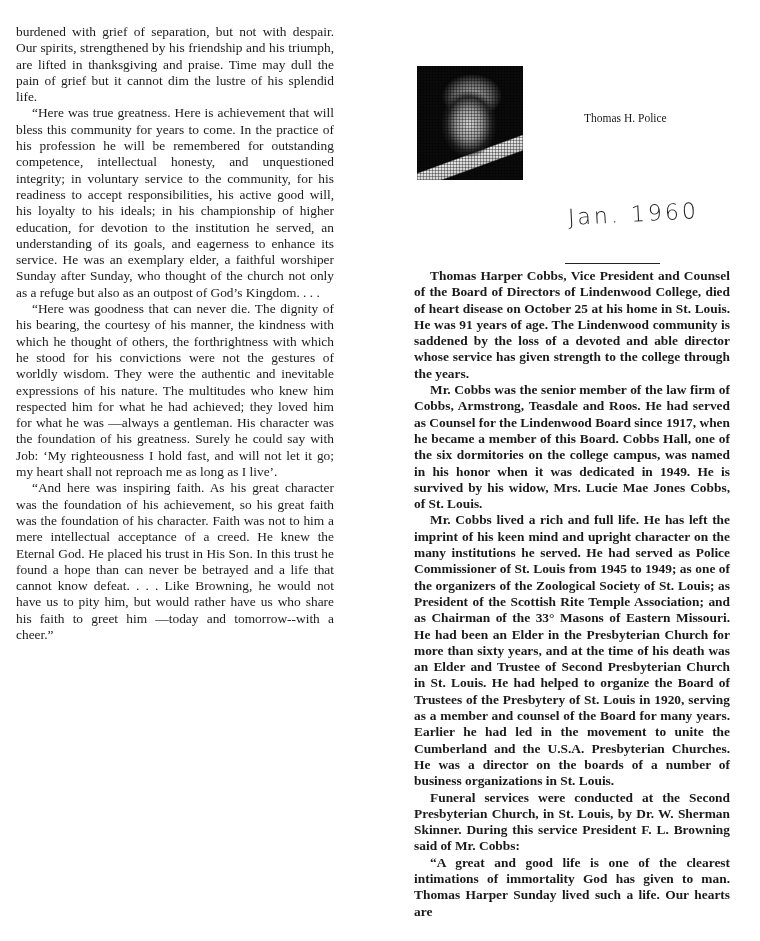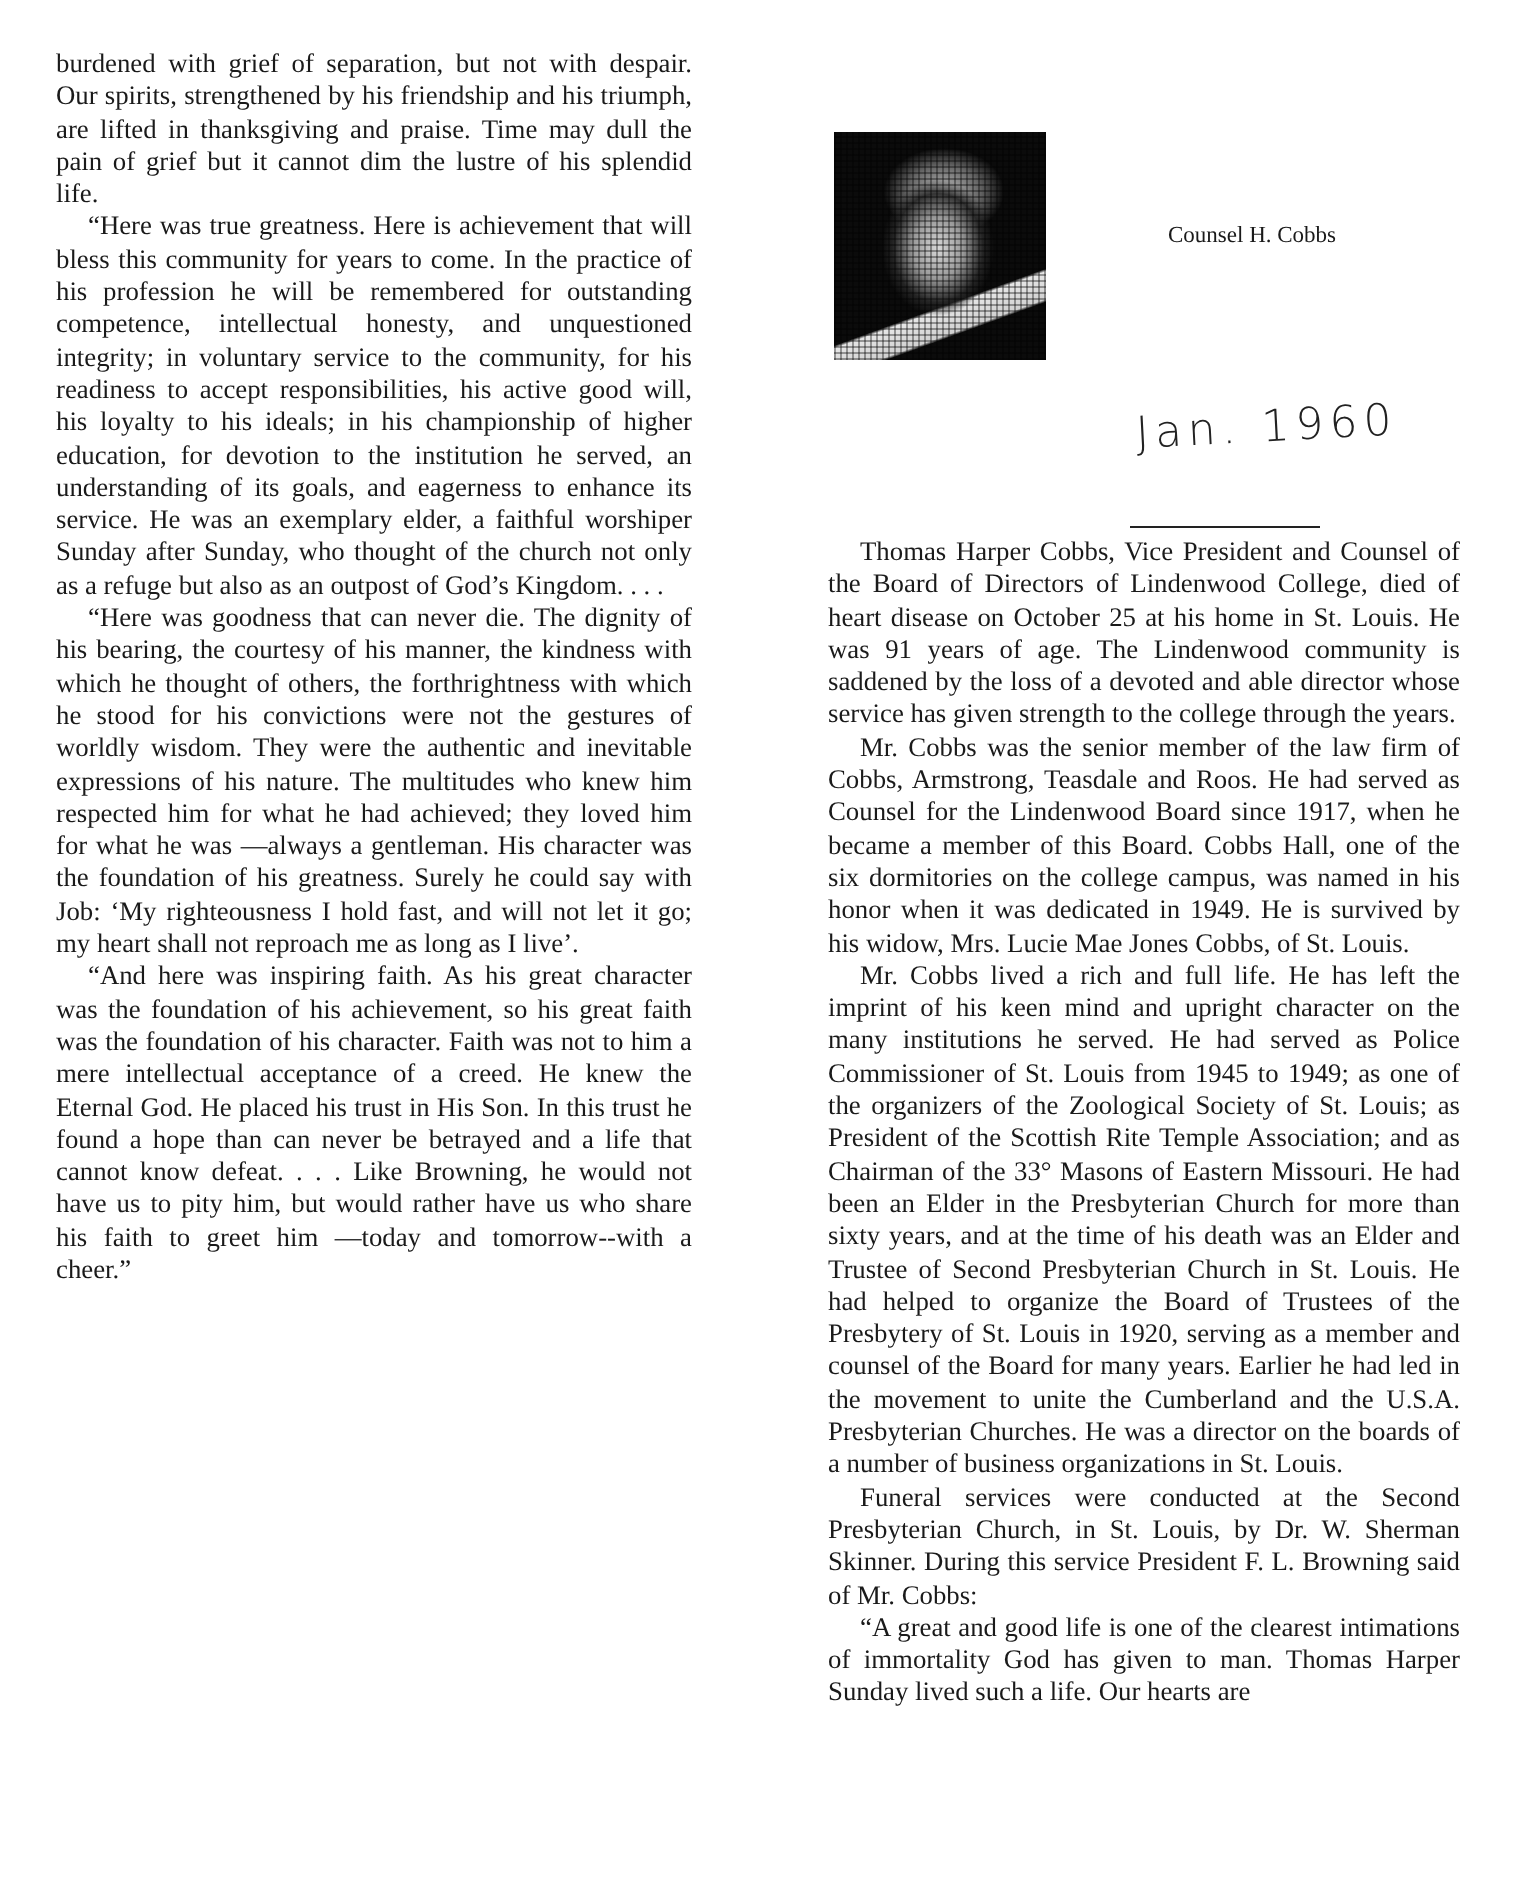--- a/index.html
+++ b/index.html
@@ -1,20 +1,20 @@
 <!DOCTYPE html>
 <html><head>
 <meta charset="utf-8">
 <style>
   html, body { margin:0; padding:0; background:#ffffff; }
   body { width:760px; height:941px; position:relative; overflow:hidden;
          font-family:"Liberation Serif","DejaVu Serif",serif; color:#1a1a1a; }
   .col { position:absolute; font-size:13.4px; line-height:16.3px; text-align:justify; }
-  .col-left { left:28px; top:24px; width:318px; }
-  .col-right { left:414px; top:268px; width:316px; }
+  .col-left { left:16px; top:24px; width:318px; }
+  .col-right { left:414px; top:268px; width:316px;font-weight:bold; }
   .col p { margin:0; text-indent:16px; text-align:justify; }
   .col p.noindent { text-indent:0; }
   .photo { position:absolute; left:417px; top:66px; width:106px; height:114px;
            background:
              radial-gradient(ellipse 28px 34px at 52px 58px, #d8d8d8 0%, #9a9a9a 45%, rgba(40,40,40,0.9) 80%, transparent 100%),
              radial-gradient(ellipse 30px 22px at 55px 30px, #bbbbbb 0%, #666 60%, transparent 100%),
              linear-gradient(160deg, transparent 70%, #e6e6e6 71%, #d0d0d0 80%, transparent 81%),
              #0b0b0b; }
   .photo::after { content:""; position:absolute; inset:0;
     background-image: repeating-linear-gradient(90deg, rgba(0,0,0,0.35) 0 1px, transparent 1px 3px),
@@ -29,21 +29,21 @@
 <body>
 
 <div class="col col-left">
   <p class="noindent">burdened with grief of separation, but not with despair. Our spirits, strengthened by his friendship and his triumph, are lifted in thanksgiving and praise. Time may dull the pain of grief but it cannot dim the lustre of his splendid life.</p>
   <p>“Here was true greatness. Here is achievement that will bless this community for years to come. In the practice of his profession he will be remembered for outstanding competence, intellectual honesty, and unquestioned integrity; in voluntary service to the community, for his readiness to accept responsibilities, his active good will, his loyalty to his ideals; in his championship of higher education, for devotion to the institution he served, an understanding of its goals, and eagerness to enhance its service. He was an exemplary elder, a faithful worshiper Sunday after Sunday, who thought of the church not only as a refuge but also as an outpost of God’s Kingdom. . . .</p>
   <p>“Here was goodness that can never die. The dignity of his bearing, the courtesy of his manner, the kindness with which he thought of others, the forthrightness with which he stood for his convictions were not the gestures of worldly wisdom. They were the authentic and inevitable expressions of his nature. The multitudes who knew him respected him for what he had achieved; they loved him for what he was —always a gentleman. His character was the foundation of his greatness. Surely he could say with Job: ‘My righteousness I hold fast, and will not let it go; my heart shall not reproach me as long as I live’.</p>
   <p>“And here was inspiring faith. As his great character was the foundation of his achievement, so his great faith was the foundation of his character. Faith was not to him a mere intellectual acceptance of a creed. He knew the Eternal God. He placed his trust in His Son. In this trust he found a hope than can never be betrayed and a life that cannot know defeat. . . . Like Browning, he would not have us to pity him, but would rather have us who share his faith to greet him —today and tomorrow--with a cheer.”</p>
 </div>
 
 <div class="photo" title="portrait of Thomas H. Cobbs"></div>
-<div class="caption">Counsel H. Cobbs</div>
+<div class="caption">Thomas H. Police</div>
 <div class="handwritten">Jan. 1960</div>
 <div class="rule"></div>
 
 <div class="col col-right">
   <p>Thomas Harper Cobbs, Vice President and Counsel of the Board of Directors of Lindenwood College, died of heart disease on October 25 at his home in St. Louis. He was 91 years of age. The Lindenwood community is saddened by the loss of a devoted and able director whose service has given strength to the college through the years.</p>
   <p>Mr. Cobbs was the senior member of the law firm of Cobbs, Armstrong, Teasdale and Roos. He had served as Counsel for the Lindenwood Board since 1917, when he became a member of this Board. Cobbs Hall, one of the six dormitories on the college campus, was named in his honor when it was dedicated in 1949. He is survived by his widow, Mrs. Lucie Mae Jones Cobbs, of St. Louis.</p>
   <p>Mr. Cobbs lived a rich and full life. He has left the imprint of his keen mind and upright character on the many institutions he served. He had served as Police Commissioner of St. Louis from 1945 to 1949; as one of the organizers of the Zoological Society of St. Louis; as President of the Scottish Rite Temple Association; and as Chairman of the 33° Masons of Eastern Missouri. He had been an Elder in the Presbyterian Church for more than sixty years, and at the time of his death was an Elder and Trustee of Second Presbyterian Church in St. Louis. He had helped to organize the Board of Trustees of the Presbytery of St. Louis in 1920, serving as a member and counsel of the Board for many years. Earlier he had led in the movement to unite the Cumberland and the U.S.A. Presbyterian Churches. He was a director on the boards of a number of business organizations in St. Louis.</p>
   <p>Funeral services were conducted at the Second Presbyterian Church, in St. Louis, by Dr. W. Sherman Skinner. During this service President F. L. Browning said of Mr. Cobbs:</p>
   <p>“A great and good life is one of the clearest intimations of immortality God has given to man. Thomas Harper Sunday lived such a life. Our hearts are</p>
 </div>

